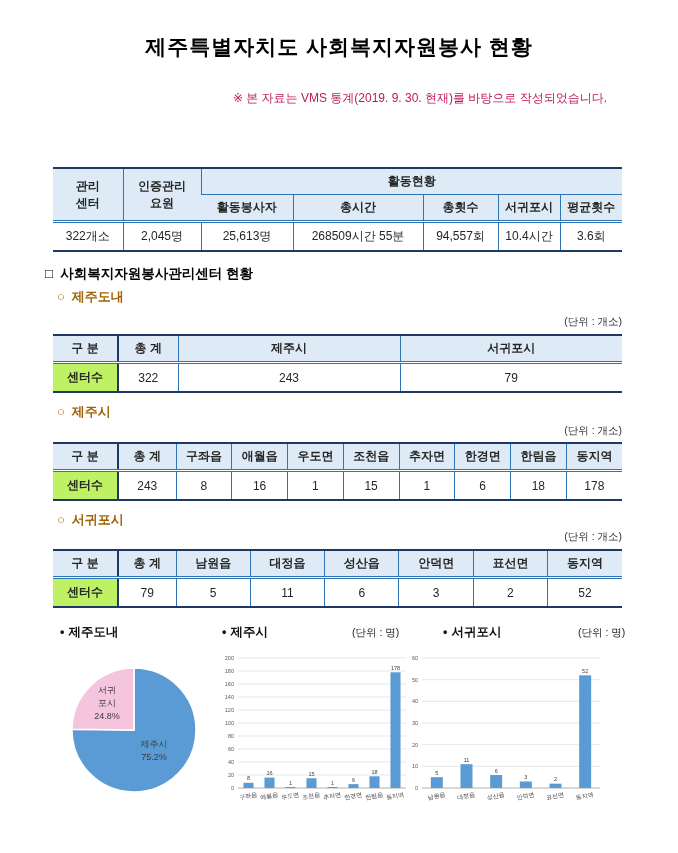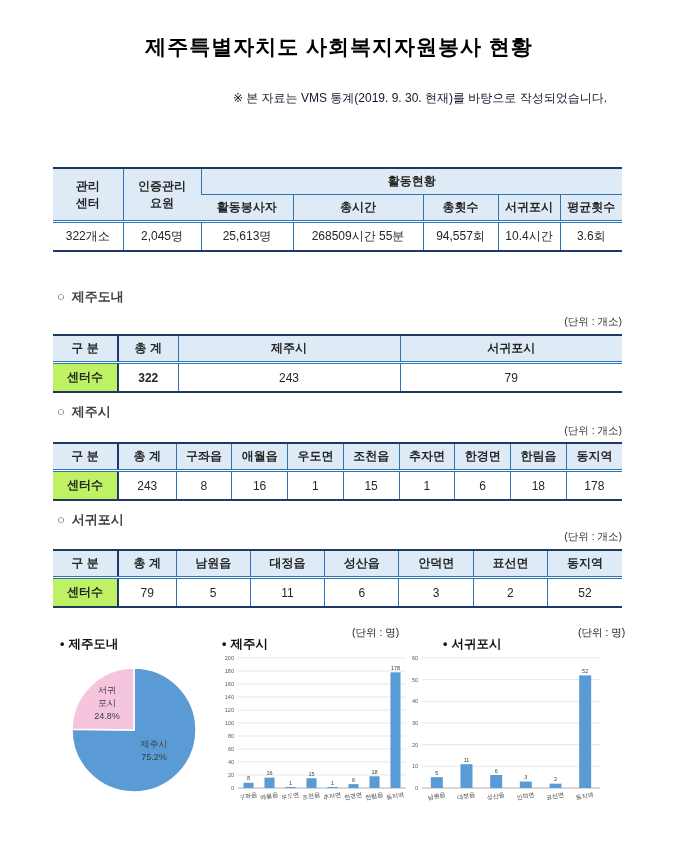--- a/index.html
+++ b/index.html
@@ -1,37 +1,37 @@
 <!DOCTYPE html>
 <html><head>
 <meta charset="utf-8">
 <style>
   html,body{margin:0;padding:0;background:#fff;}
   .page{position:relative;width:678px;height:853px;background:#fff;overflow:hidden;
         font-family:"Liberation Sans","DejaVu Sans",sans-serif;color:#1a1a1a;}
   .abs{position:absolute;}
   .page-title{top:33px;left:0;right:0;text-align:center;font-size:21px;font-weight:bold;letter-spacing:1px;color:#000;}
-  .note{top:90px;right:71px;font-size:12px;color:#0f172a;}
+  .note{top:90px;right:71px;font-size:12px;color:#be185d;}
   .sec-h{font-size:13.5px;font-weight:bold;color:#000;}
   .sec-h .bullet{margin-right:7px;font-weight:normal;}
-  .sub-h{font-size:13px;font-weight:bold;color:#404040;}
+  .sub-h{font-size:13px;font-weight:bold;color:#a16207;}
   .sub-h .bullet{margin-right:7px;font-weight:normal;}
   .unit{font-size:10.5px;color:#333;right:56px;}
   table.tbl{border-collapse:collapse;table-layout:fixed;width:569px;font-size:12px;text-align:center;
             color:#262626;border-top:2.5px solid #1F3864;border-bottom:2px solid #1F3864;}
   .tbl th,.tbl td{border-left:1px solid #2E75B6;padding:2px 2px;height:21px;overflow:hidden;}
   .tbl th:first-child,.tbl td:first-child{border-left:none;}
   .tbl th{background:#DEEBF7;font-weight:bold;}
   .tbl tr.sub th{border-top:1px solid #2E75B6;}
   .tbl tr.body td{border-top:3px double #2E75B6;height:23px;}
   .tbl .pre{white-space:pre-line;line-height:1.35;}
   table.tbl2 td:nth-child(2),table.tbl2 th:nth-child(2){border-left:2px solid #1F3864;}
   table.tbl2 td:first-child{background:#bef264;font-weight:bold;}
-  td.bold{font-weight:bold;}
-  .chart-title{font-size:12.5px;font-weight:bold;color:#111;margin-top:12px;}
+  td.bold{font-weight:normal;}
+  .chart-title{font-size:12.5px;font-weight:bold;color:#111;}
   .chart-title .bullet{margin-right:4px;}
   .chart-unit{font-size:10.5px;color:#222;font-weight:normal;}
   svg{display:block;}
 </style>
 </head>
 <body>
 
 <div class="page">
 
   <div class="abs page-title">제주특별자치도 사회복지자원봉사 현황</div>
@@ -68,20 +68,23 @@
       <td>2,045명</td>
       <td>25,613명</td>
       <td>268509시간 55분</td>
       <td>94,557회</td>
       <td>10.4시간</td>
       <td>3.6회</td>
     </tr>
   </tbody>
     </table>
 
+  <div class="abs sec-h" style="left:45px;top:265px;">
+    <span class="bullet">□</span><span>사회복지자원봉사관리센터 현황</span>
+  </div>
 
   <div class="abs sub-h" style="left:57px;top:288px;">
     <span class="bullet">○</span><span>제주도내</span>
   </div>
   <div class="abs unit" style="top:315px;">(단위 : 개소)</div>
 
   <table class="abs tbl tbl2" style="left:53px;top:334px;">
     <colgroup>
         <col style="width:65px">
         <col style="width:60px">

